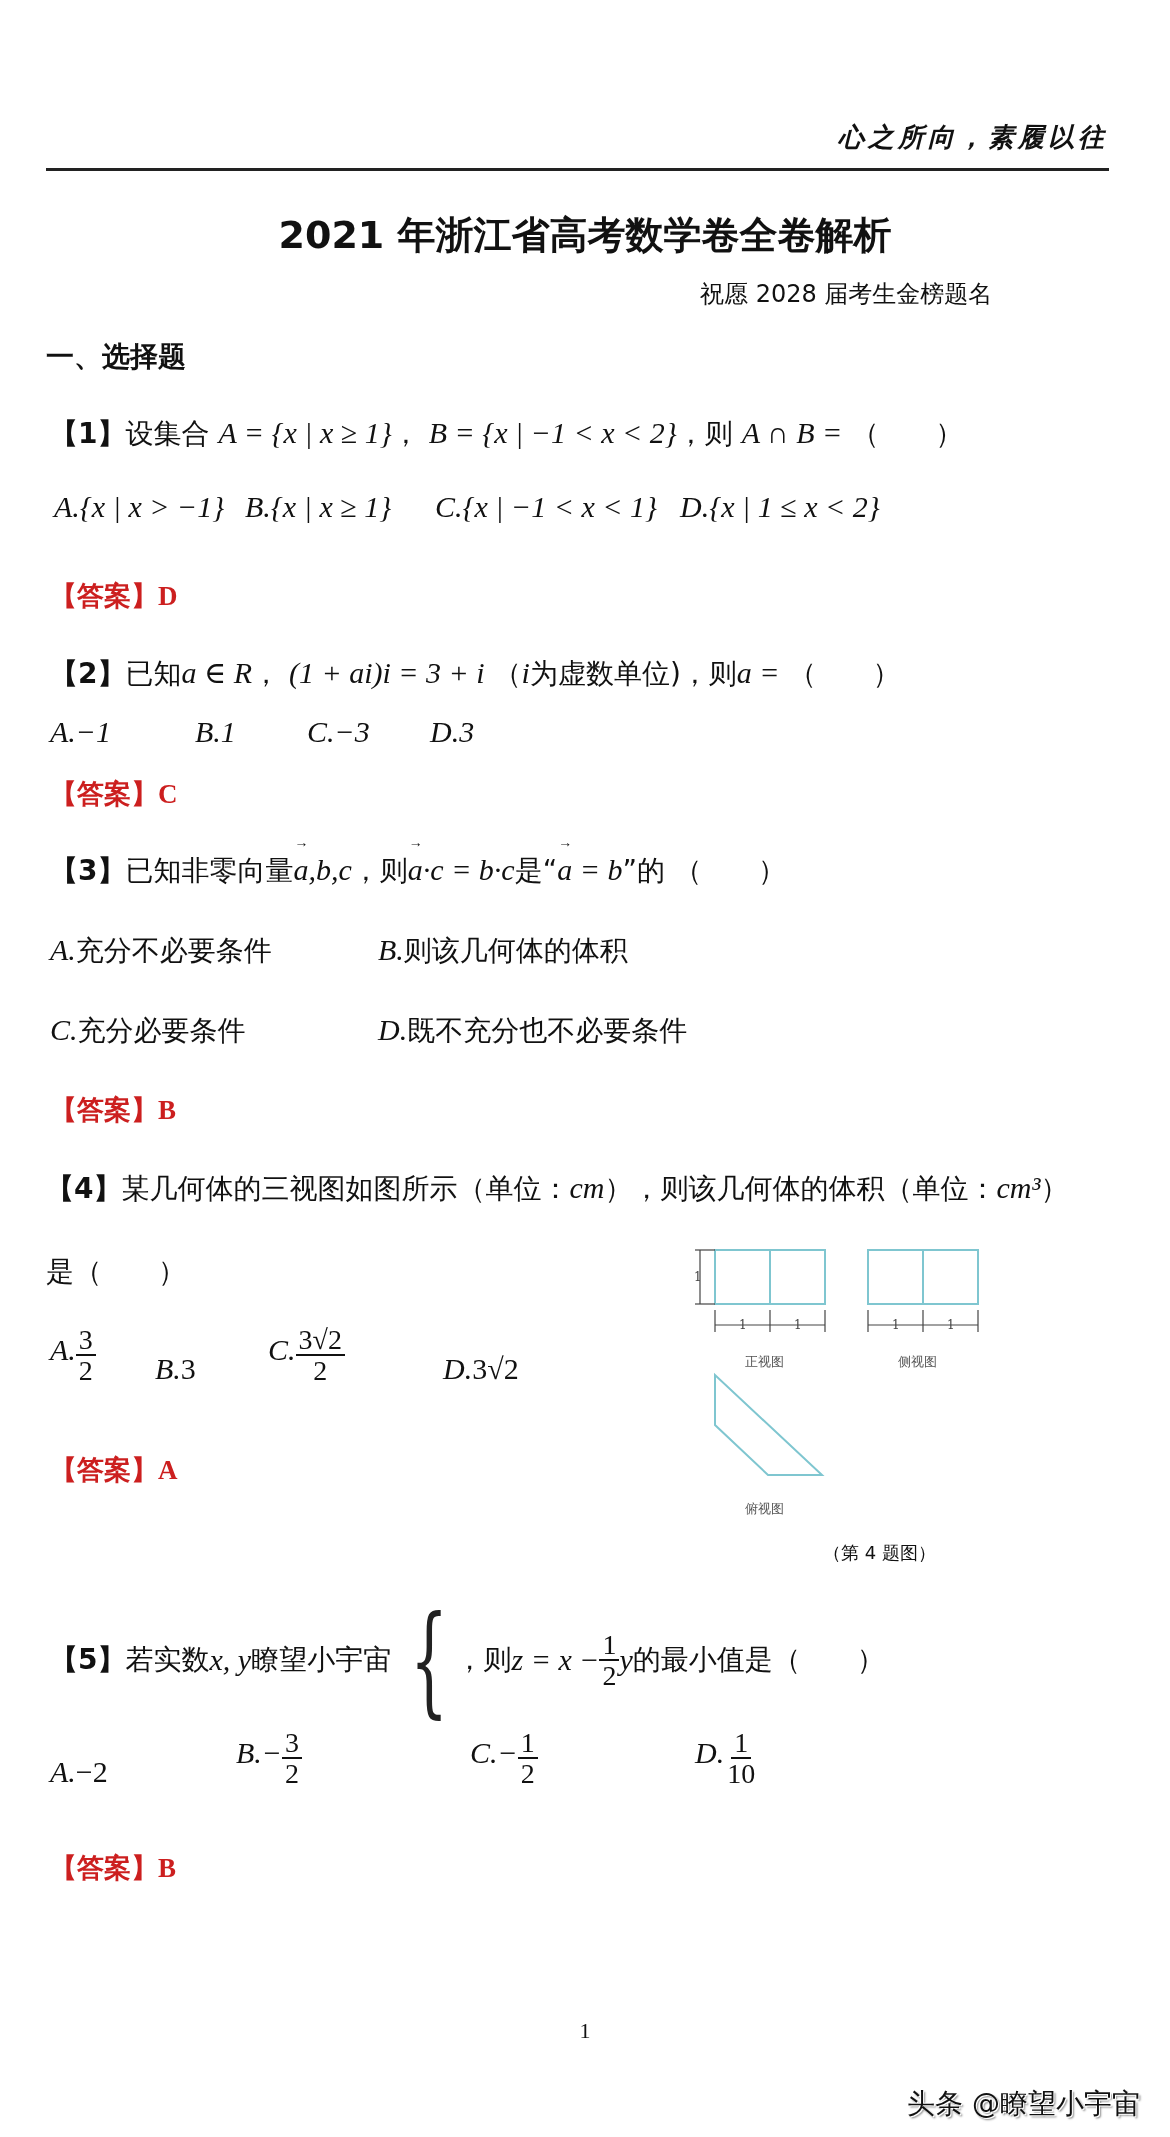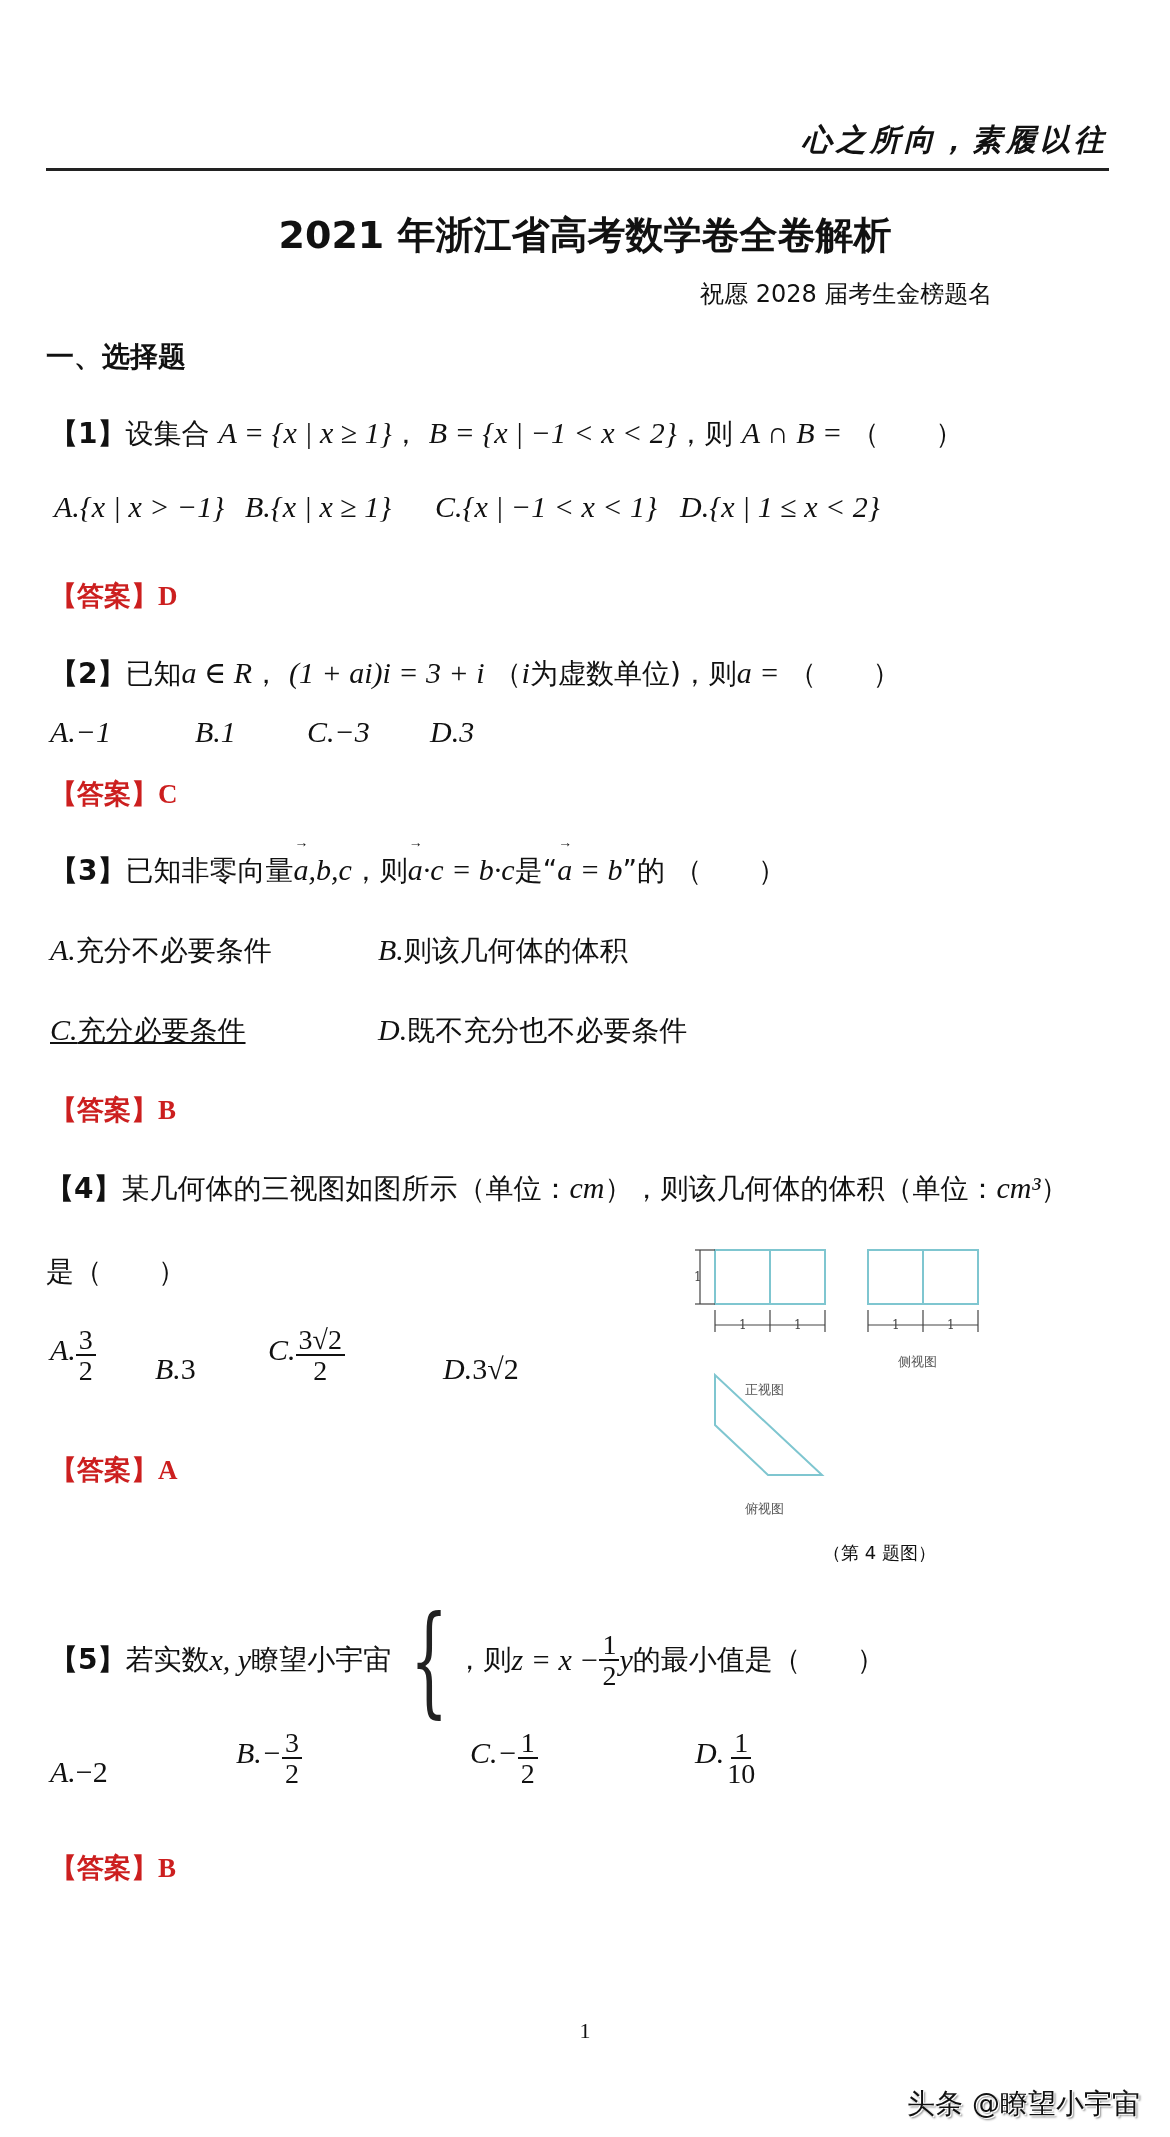--- a/index.html
+++ b/index.html
@@ -1,19 +1,19 @@
 <!DOCTYPE html>
 <html><head>
 <meta charset="utf-8">
 <style>
   html, body { margin: 0; padding: 0; background: #ffffff; }
   body { width: 1170px; height: 2137px; position: relative; overflow: hidden;
          font-family: "DejaVu Sans", sans-serif; color: #111; }
   .abs { position: absolute; }
-  .motto { right: 62px; top: 120px; font-family: Liberation Serif, serif; font-size: 30px;
+  .motto { right: 62px; top: 120px; font-family: Liberation Serif, serif; font-size: 26px;
            font-style: italic; font-weight: bold; letter-spacing: 4px; color: #111; }
   .hr { left: 46px; top: 168px; width: 1063px; height: 3px; background: #222; }
   .title { left: 0; width: 1170px; top: 210px; text-align: center; font-size: 38px; font-weight: bold; }
   .subtitle { left: 700px; top: 278px; font-size: 24px; }
   .section { left: 46px; top: 338px; font-size: 28px; font-weight: bold; }
   .q { left: 50px; font-size: 28px; white-space: nowrap; }
   .qnum { font-weight: bold; }
   .m { font-family: "Liberation Serif", "DejaVu Serif", serif; font-style: italic; font-size: 30px; }
   .mr { font-family: "Liberation Serif", "DejaVu Serif", serif; font-size: 30px; }
   .opt { font-size: 28px; white-space: nowrap; }
@@ -79,21 +79,21 @@
 <div class="abs q" style="top:852px;">
   <span class="qnum">【3】</span><span>已知非零向量</span><span class="m vec">a,b,c</span><span>，则</span><span class="m vec">a·c = b·c</span><span>是“</span><span class="m vec">a = b</span><span>”的</span>
   <span>（　　）</span>
 </div>
 <div class="abs opt" style="top:932px; left:50px;">
   <span class="m">A.</span><span>充分不必要条件</span>
 </div>
 <div class="abs opt" style="top:932px; left:378px;">
   <span class="m">B.</span><span>则该几何体的体积</span>
 </div>
-<div class="abs opt" style="top:1012px; left:50px;text-decoration:underline;">
+<div class="abs opt" style="top:1012px; left:50px;">
   <span class="m">C.</span><span>充分必要条件</span>
 </div>
 <div class="abs opt" style="top:1012px; left:378px;">
   <span class="m">D.</span><span>既不充分也不必要条件</span>
 </div>
 <div class="abs ans" style="top:1092px;">
   <span>【答案】</span><span class="letter">B</span>
 </div>
 
 <div class="abs q" style="top:1170px; left:46px;">
@@ -147,21 +147,21 @@
         <line x1="238" y1="75" x2="238" y2="97"></line>
         <line x1="293" y1="75" x2="293" y2="97"></line>
       <line x1="183" y1="90" x2="293" y2="90"></line>
     </g>
     <text x="9" y="46" font-size="12" fill="#444">1</text>
     <text x="54" y="94" font-size="12" fill="#444">1</text>
     <text x="109" y="94" font-size="12" fill="#444">1</text>
     <text x="207" y="94" font-size="12" fill="#444">1</text>
     <text x="262" y="94" font-size="12" fill="#444">1</text>
   </svg>
-  <div class="abs cap" style="left:60px; top:118px;margin-top:28px;">正视图</div>
+  <div class="abs cap" style="left:60px; top:118px;">正视图</div>
   <div class="abs cap" style="left:213px; top:118px;">侧视图</div>
   <div class="abs cap" style="left:60px; top:265px;">俯视图</div>
   <div class="abs" style="left:138px; top:306px; font-size:18px;">（第 4 题图）</div>
 </div>
 
 <div class="abs q" style="top:1600px; left:50px; display:flex; align-items:center;">
   <span class="qnum">【5】</span>
     <span>若实数</span>
     <span class="m">x, y</span>
     <span>瞭望小宇宙</span>

